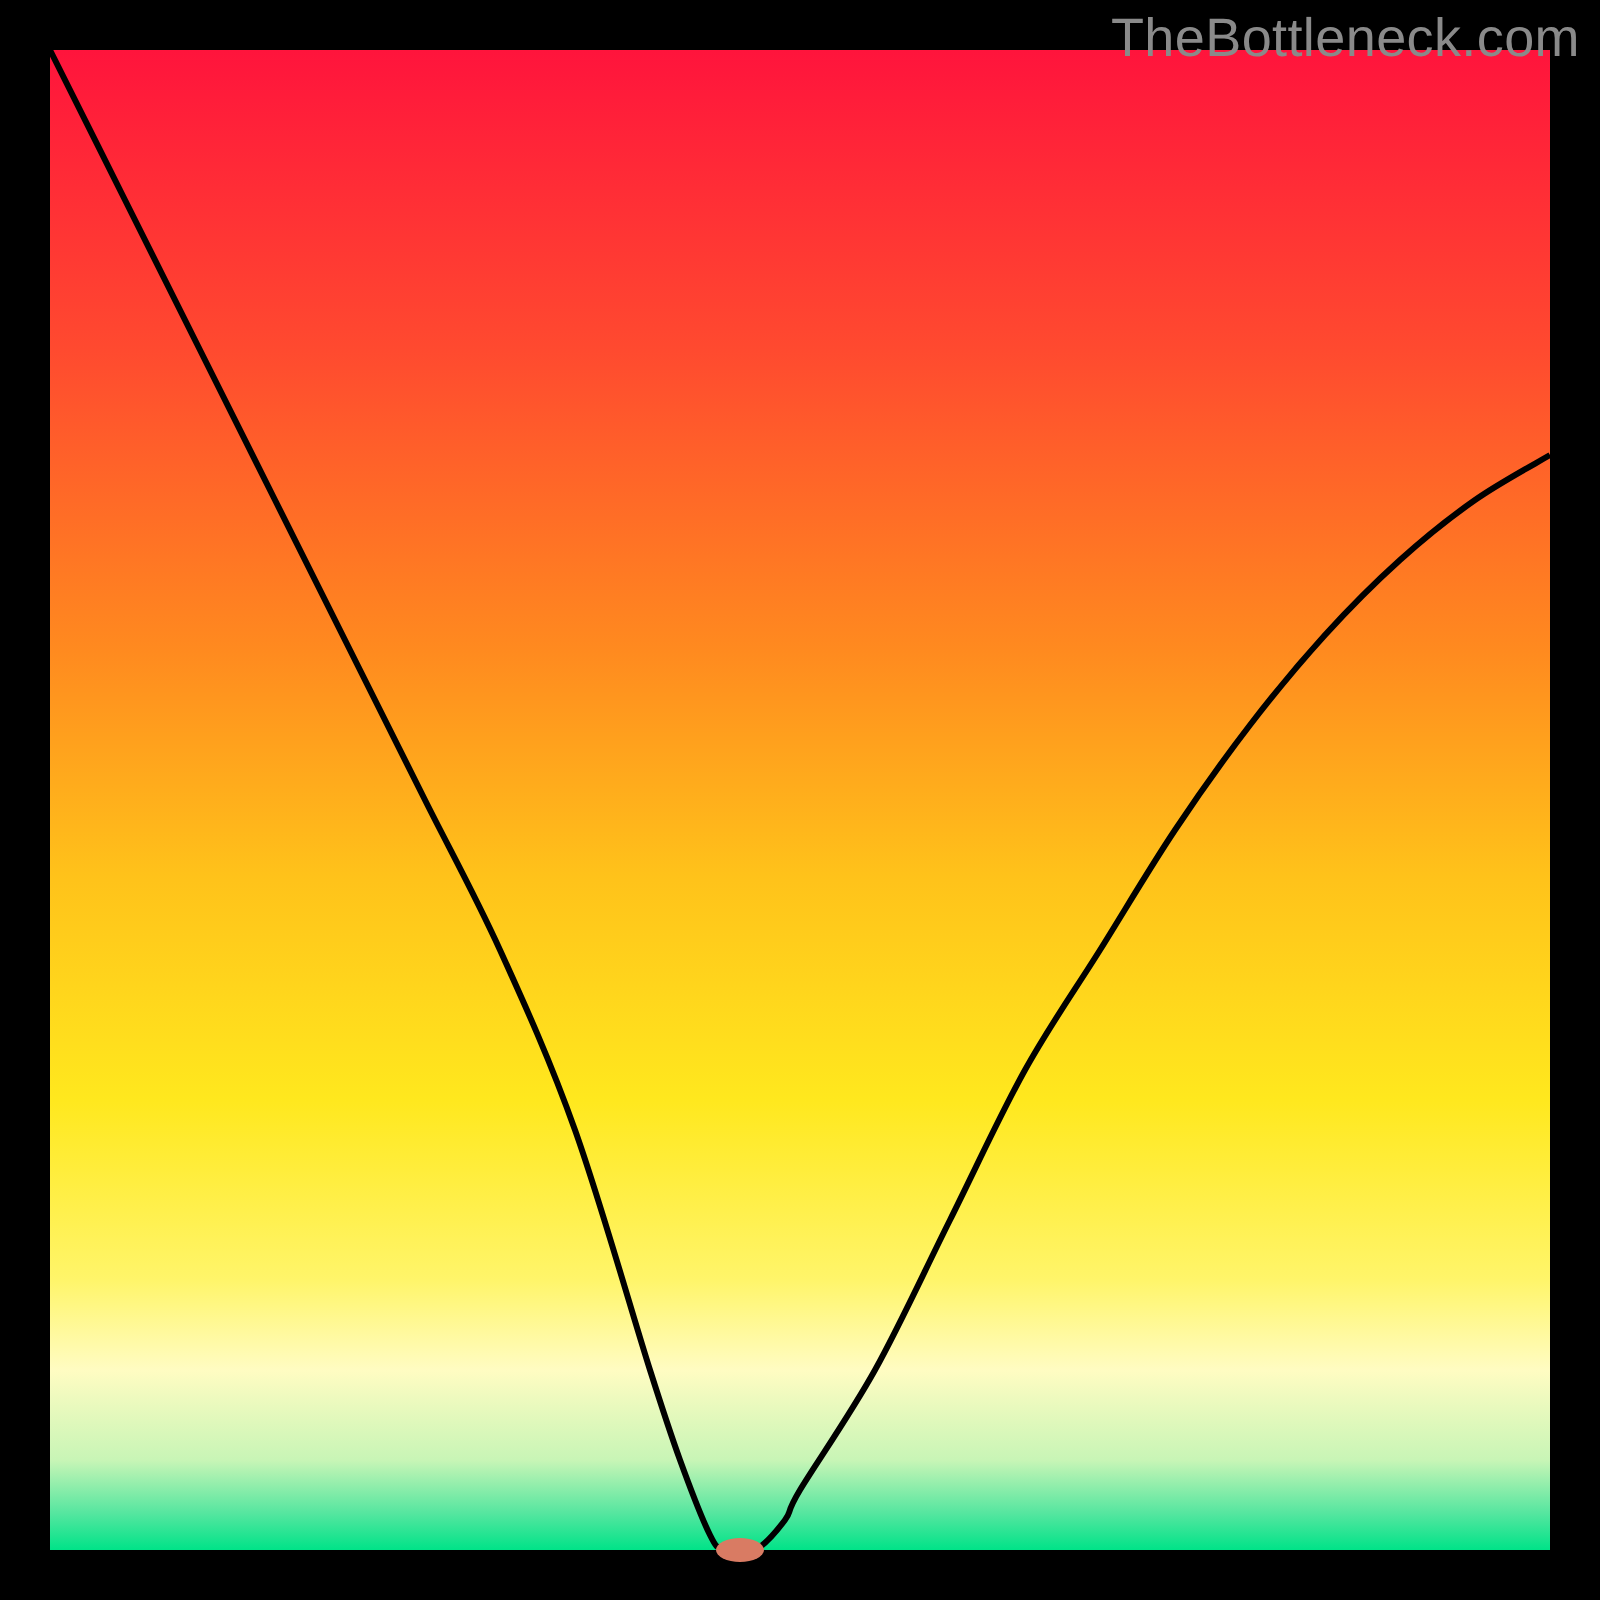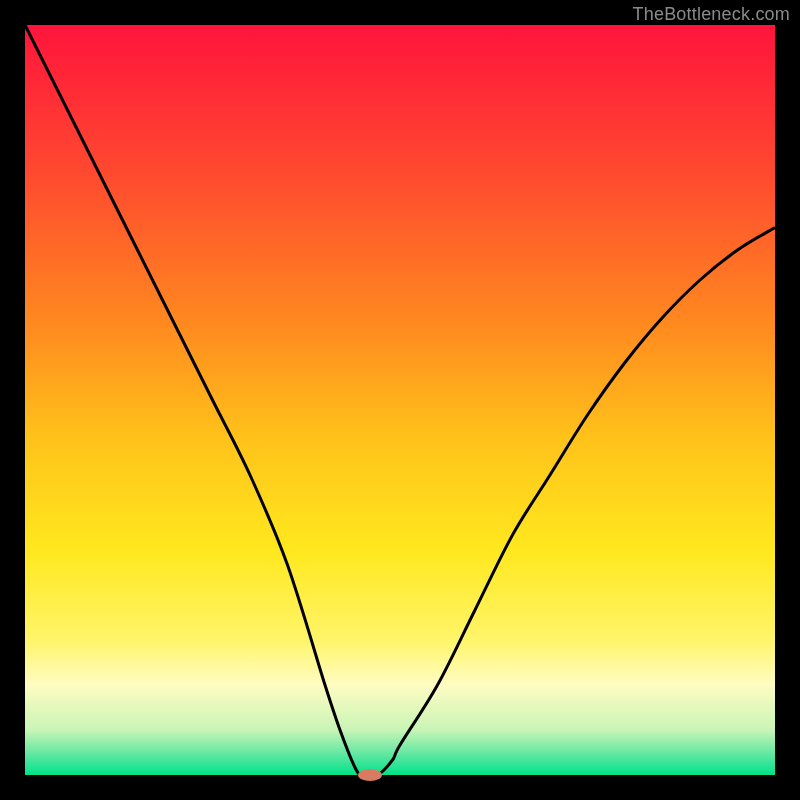--- a/index.html
+++ b/index.html
@@ -14,21 +14,21 @@
     position: relative;
     width: 800px;
     height: 800px;
   }
   svg { display: block; }
   .watermark {
     position: absolute;
     top: 4px;
     right: 10px;
     font-family: Arial, Helvetica, sans-serif;
-    font-size: 18px;
+    font-size: 27px;
     color: #8a8a8a;
     user-select: none;
     letter-spacing: 0.2px;
   }
 </style>
 </head>
 <body>
 
 <div class="stage">
   <svg id="svg-root" width="800" height="800" viewBox="0 0 800 800">

